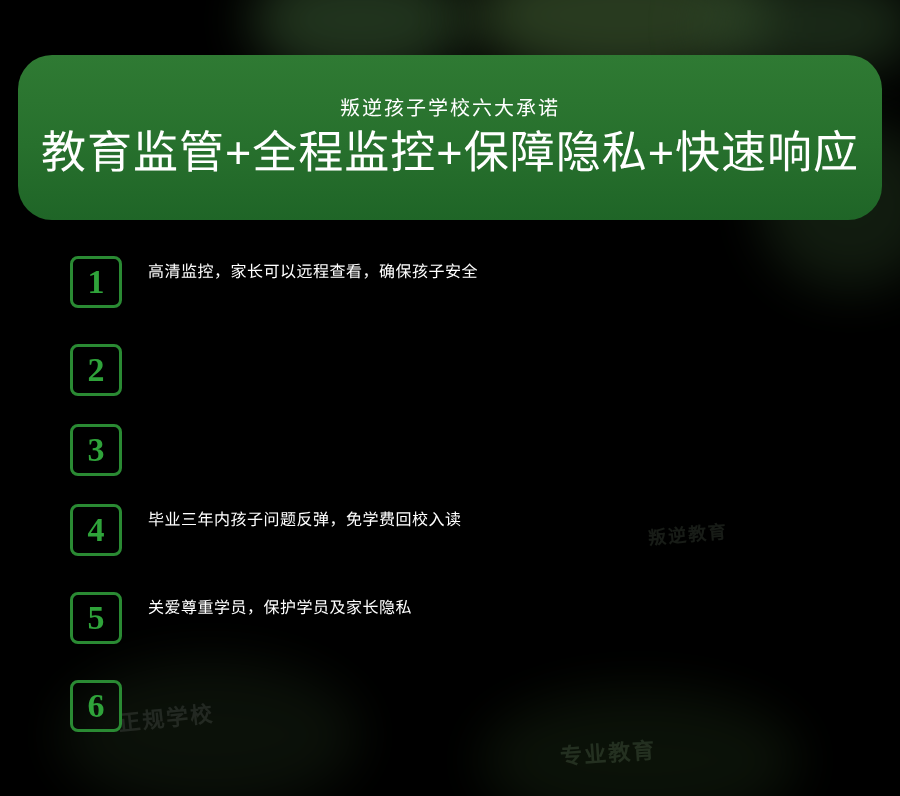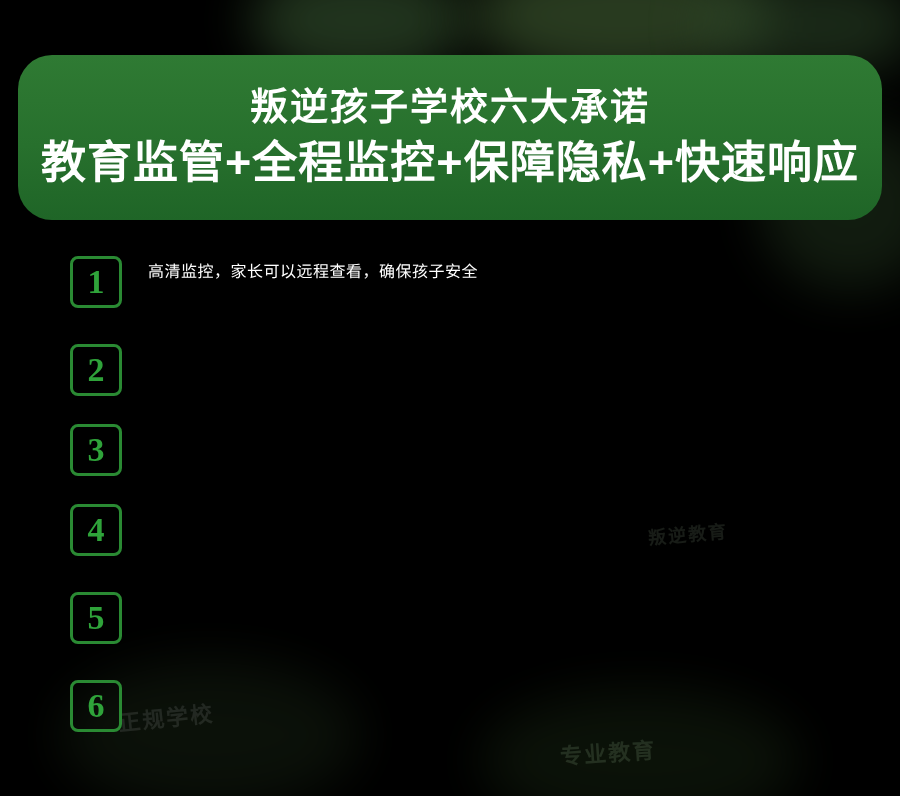--- a/index.html
+++ b/index.html
@@ -60,31 +60,31 @@
     border-radius: 34px;
     box-sizing: border-box;
     display: flex;
     flex-direction: column;
     align-items: center;
     justify-content: center;
     overflow: hidden;
   }
   .banner-sub {
     color: #ffffff;
-    font-size: 38px;
-    font-weight: bold;
+    font-size: 20px;
+    font-weight: normal;
     letter-spacing: 2px;
     line-height: 1.1;
     margin-bottom: 10px;
     text-align: left;
   }
   .banner-title {
     color: #ffffff;
     font-size: 45px;
-    font-weight: bold;
+    font-weight: normal;
     letter-spacing: 1px;
     line-height: 1.08;
     text-align: left;
     white-space: nowrap;
   }
 
   
   .list {
     position: absolute;
     left: 0;
@@ -162,23 +162,25 @@
   <div class="row r2">
     <div class="num-box">2</div>
   </div>
 
   <div class="row r3">
     <div class="num-box">3</div>
   </div>
 
   <div class="row r4">
     <div class="num-box">4</div>
+    <div class="row-text">毕业三年内孩子问题反弹，免学费回校入读</div>
   </div>
 
   <div class="row r5">
     <div class="num-box">5</div>
+    <div class="row-text">关爱尊重学员，保护学员及家长隐私</div>
   </div>
 
   <div class="row r6">
     <div class="num-box">6</div>
   </div>
 
 </div>
 
 </body></html>

